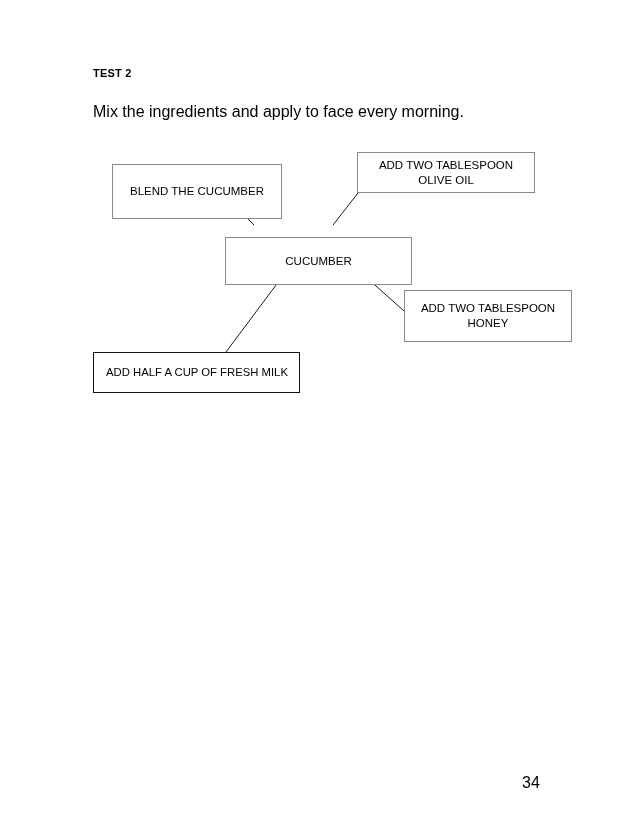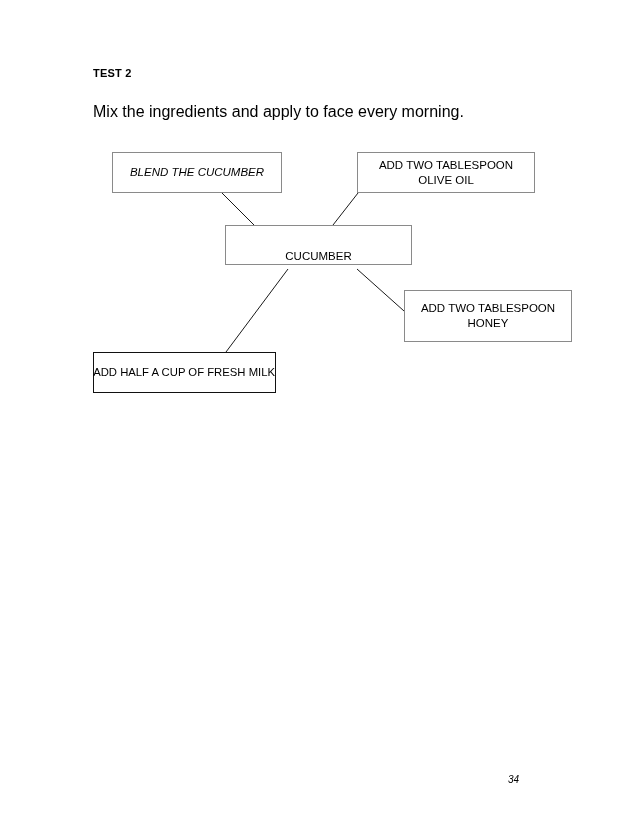--- a/index.html
+++ b/index.html
@@ -68,43 +68,42 @@
     text-align: center;
     font-size: 11.5px;
     line-height: 15px;
     color: #000000;
     z-index: 2;
   }
   .node.heavy {
     border: 1.6px solid #111111;
   }
 
-  .node-blend   { left: 112px; top: 152px; width: 170px; height: 41px; font-style: italic; }
+  .node-blend   { left: 112px; top: 164px; width: 170px; height: 55px; }
   .node-olive   { left: 357px; top: 152px; width: 178px; height: 41px; }
-  .node-center  { left: 225px; top: 225px; width: 187px; height: 40px; align-items: flex-end; }
+  .node-center  { left: 225px; top: 237px; width: 187px; height: 48px; }
   .node-honey   { left: 404px; top: 290px; width: 168px; height: 52px; }
-  .node-milk    { left: 93px;  top: 352px; width: 183px; height: 41px;
-                  justify-content: flex-end; padding-left: 1px; }
+  .node-milk    { left: 93px;  top: 352px; width: 207px; height: 41px;
+                  justify-content: center; padding-left: 1px; }
 
   .node-label {
     display: block;
     white-space: pre-line;
   }
   .node-milk .node-label {
     white-space: nowrap;
     font-size: 11.3px;
   }
 
   
   .page-number {
     position: absolute;
-    left: 508px;
+    left: 522px;
     top: 774px;
-    font-size: 10px;
-    font-style: italic;
+    font-size: 16px;
   }
 </style>
 </head>
 <body>
 
 <div class="page">
 
   <div class="test-title">TEST 2</div>
 
   <div class="intro-line">Mix the ingredients and apply to face every morning.</div>

